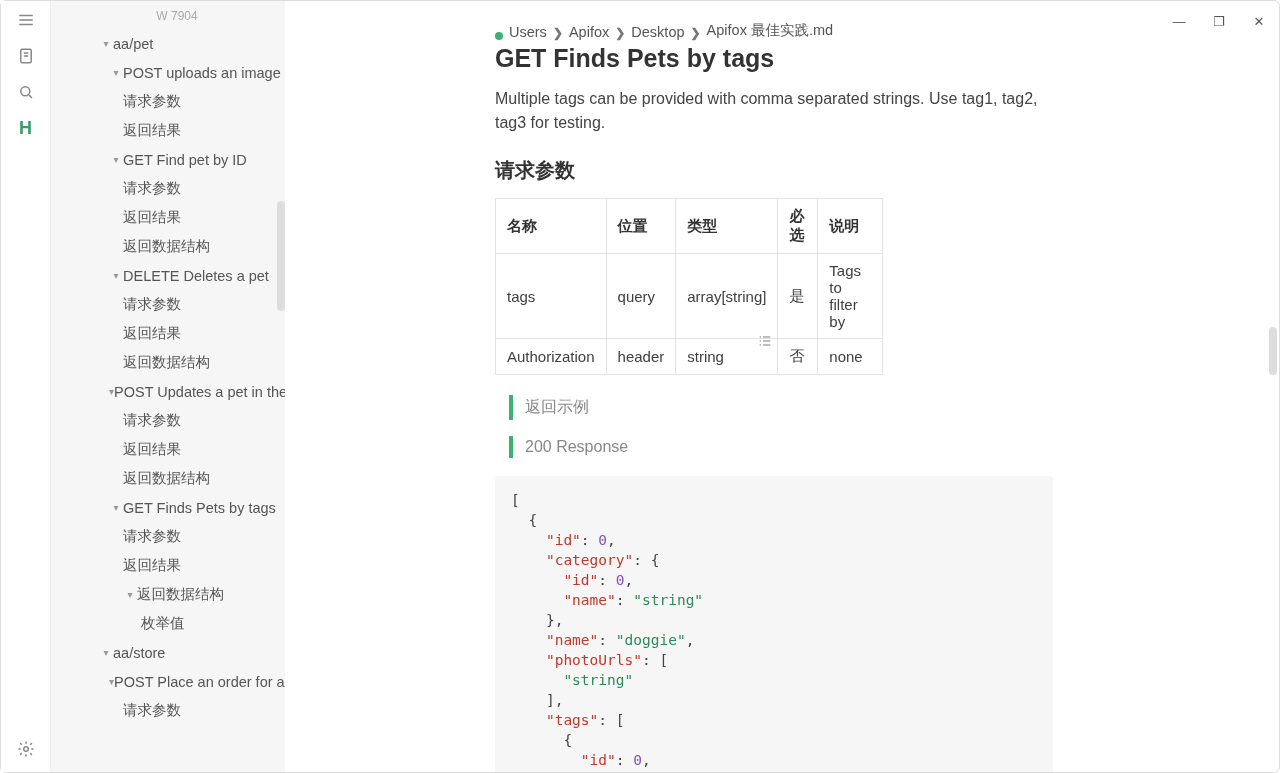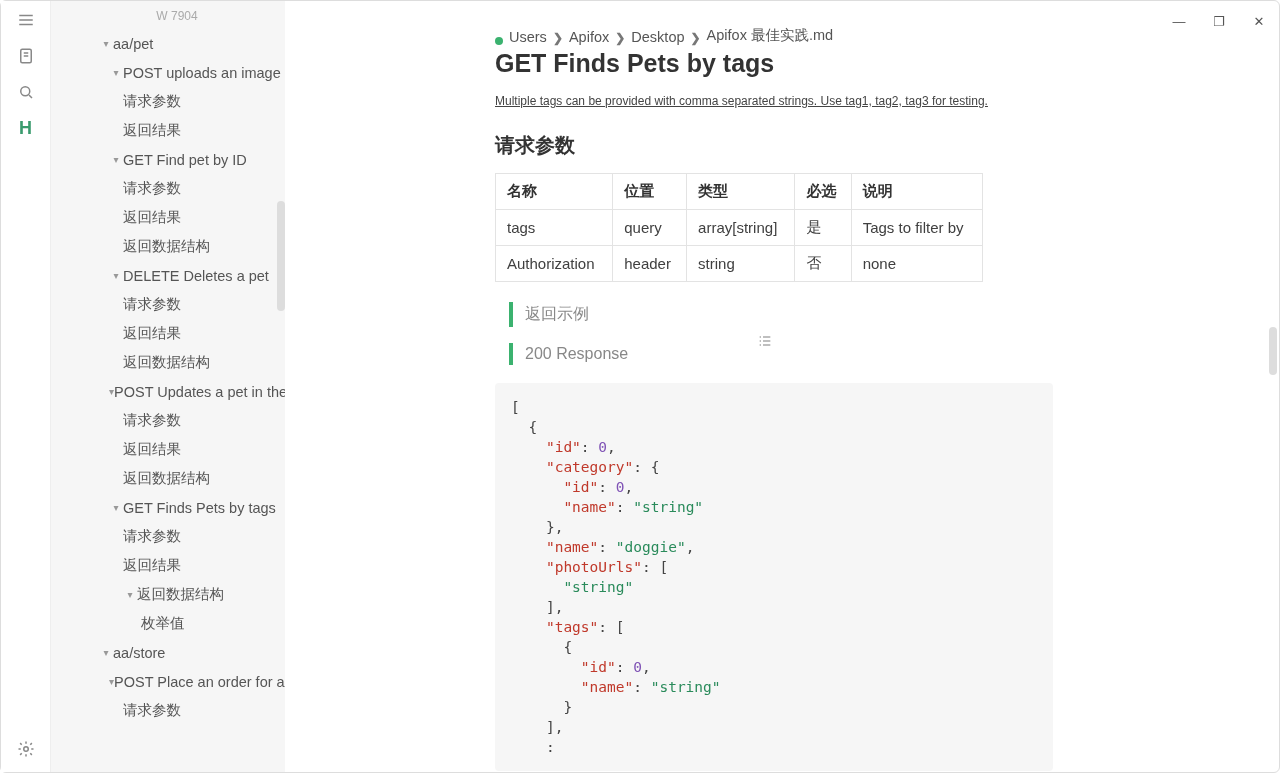--- a/index.html
+++ b/index.html
@@ -25,23 +25,23 @@
 .main { flex: 1; display: flex; flex-direction: column; position: relative; }
 .titlebar { display: flex; align-items: flex-end; height: 44px; padding-left: 210px; color: #555; font-size: 14.5px; }
 .dot { width: 8px; height: 8px; border-radius: 50%; background: #3bb26f; margin-right: 6px; }
 .crumb-sep { margin: 0 6px; font-size: 12px; color: #777; font-weight: 600; }
 .winbtns { position: absolute; right: 0; top: 0; display: flex; }
 .winbtn { width: 40px; height: 40px; display: flex; align-items: center; justify-content: center; color: #555; cursor: pointer; font-size: 13px; }
 .outline-icon { position: absolute; left: 472px; top: 332px; color: #aaa; cursor: pointer; }
 .content { padding: 0 0 0 210px; width: 770px; overflow: hidden; }
 .h1 { font-size: 25px; font-weight: 700; color: #333; margin: 4px 0 14px; }
 .path { font-size: 16px; color: #444; margin-bottom: 18px; }
-.desc { font-size: 12px; color: #444; line-height: 1.5; margin-bottom: 22px; text-decoration: underline; }
+.desc { font-size: 16px; color: #444; line-height: 1.5; margin-bottom: 22px; }
 .h2 { font-size: 20px; font-weight: 700; color: #333; margin-bottom: 14px; }
-table { border-collapse: collapse; width: 488px; margin-bottom: 20px; }
+table { border-collapse: collapse; width: 388px; margin-bottom: 20px; }
 th, td { border: 1px solid #e3e3e3; padding: 8px 11px; text-align: left; font-size: 15px; color: #404040; font-weight: normal; }
 th { font-weight: 600; color: #333; }
 .bq { border-left: 4px solid #3bb26f; padding: 2px 0 2px 12px; margin: 16px 0 6px 14px; color: #888; font-size: 16px; }
 .codeblock { background: #f6f6f6; border-radius: 4px; padding: 14px 16px; margin: 18px 0 0 0; width: 558px; font-family: Consolas, Menlo, monospace; font-size: 14.5px; line-height: 1.38; white-space: pre; color: #444; overflow: hidden; }
 .k { color: #c0392b; }
 .n { color: #7f52b5; }
 .s { color: #2a8b5b; }
 .mainscroll { position: absolute; right: 2px; top: 326px; width: 8px; height: 48px; background: #ddd; border-radius: 4px; }
 </style>
 </head>

